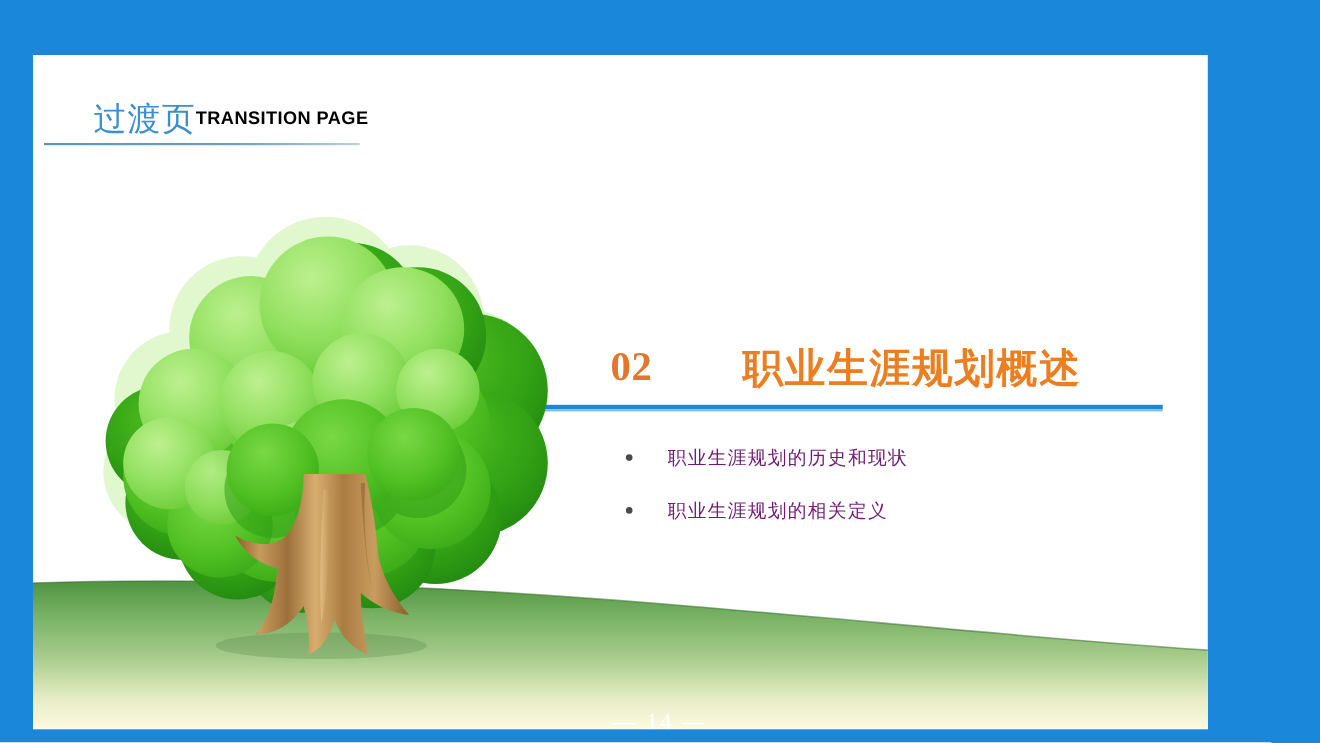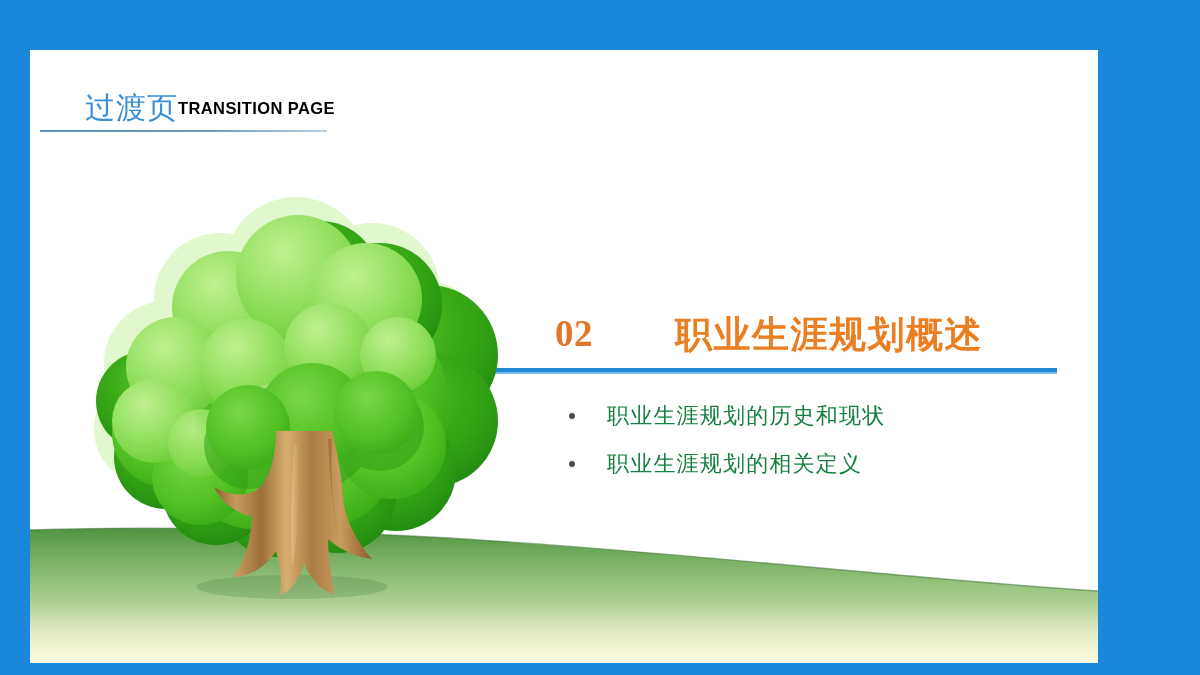--- a/index.html
+++ b/index.html
@@ -145,22 +145,22 @@
   .bullet-dot {
     width: 6px;
     height: 6px;
     border-radius: 50%;
     background: #4a4a4a;
     margin-left: 4px;
     margin-right: 32px;
     flex: none;
   }
   .bullet-label {
-    font-size: 22px;
-    color: #15803d;
+    font-size: 17px;
+    color: #701a75;
     letter-spacing: 1.2px;
     font-family: "DejaVu Sans", "Liberation Sans", sans-serif;
     white-space: nowrap;
   }
 
   
   #page-number {
     position: absolute;
     left: 0;
     top: 644px;
@@ -323,14 +323,15 @@
         <span class="bullet-label">职业生涯规划的历史和现状</span>
       </div>
       <div class="bullet-row">
         <span class="bullet-dot"></span>
         <span class="bullet-label">职业生涯规划的相关定义</span>
       </div>
     </div>
 
   </div>
 
+  <div id="page-number">— 14 —</div>
 
 </div>
 
 </body></html>

